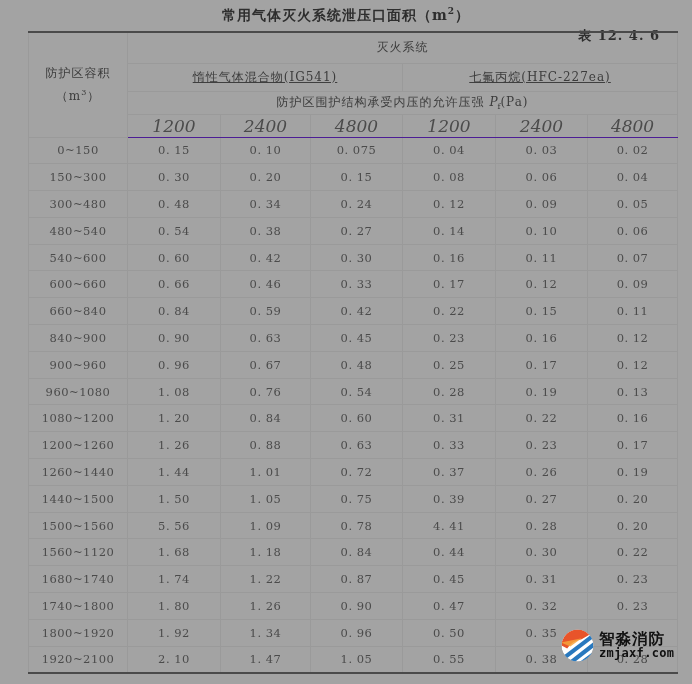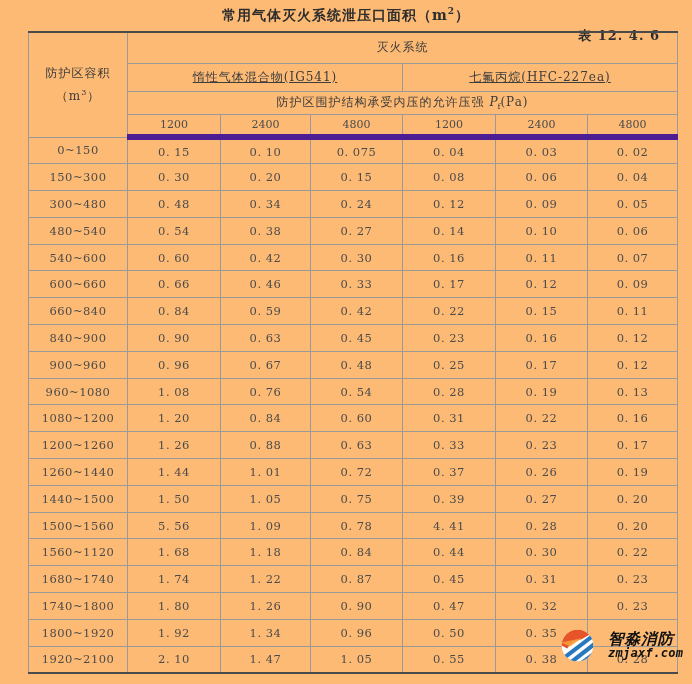--- a/index.html
+++ b/index.html
@@ -1,21 +1,21 @@
 <!DOCTYPE html>
 <html><head>
 <meta charset="utf-8">
 <style>
   html,body{margin:0;padding:0;}
   body{
     width:692px;height:684px;background:#ffffff;
     font-family:"DejaVu Serif","Liberation Serif",serif;
     color:#3f3f3f;overflow:hidden;
   }
-  .page{position:relative;width:692px;height:684px;background:#fdba74;}
+  .page{position:relative;width:692px;height:684px;background:#a3a3a3;}
 
   
   .title-row{position:absolute;top:6px;left:0;width:692px;height:22px;}
   .doc-title{
     position:absolute;left:0;width:692px;text-align:center;
     font-size:14px;font-weight:bold;color:#2e2e2e;letter-spacing:1px;
   }
   .doc-title sup{font-size:9px;vertical-align:super;}
   .table-ref{
     position:absolute;right:32px;top:1px;
@@ -32,37 +32,37 @@
   th,td{
     border:1px solid #9a9a9a;padding:0;margin:0;
     text-align:center;vertical-align:middle;
     font-weight:normal;overflow:hidden;white-space:nowrap;
   }
   thead th{font-size:12px;color:#3c3c3c;letter-spacing:1px;}
   tr.hrA{height:31px;}
   tr.hrB{height:28px;text-decoration:underline;}
   tr.hrC{height:23px;}
   tr.hrD{height:23px;}
-  tr.hrD th{border-bottom:6px solid #4c1d95;font-size:11px;letter-spacing:0;color:#4b4b4b;}
+  tr.hrD th{border-bottom:1px solid #4c1d95;font-size:17px;letter-spacing:0;color:#4b4b4b;font-style:italic;}
   th.vol-h{font-size:12px;line-height:19px;}
   th.vol-h sup{font-size:8px;vertical-align:super;}
   .p-sym{font-style:italic;font-family:"DejaVu Serif",serif;letter-spacing:0;}
   .hrC sub{font-size:8px;vertical-align:sub;letter-spacing:0;}
   tbody tr{height:26.8px;}
   tbody td{font-size:11.5px;color:#4b4b4b;letter-spacing:0.5px;}
 
   
   .watermark{
     position:absolute;left:561px;top:626px;width:131px;height:38px;
     display:flex;align-items:center;
     font-family:"Liberation Sans","DejaVu Sans",sans-serif;
     pointer-events:none;
   }
   .wm-logo{flex:0 0 auto;width:33px;height:33px;}
-  .wm-text{flex:1;line-height:1;margin-left:14px;font-style:italic;}
+  .wm-text{flex:1;line-height:1;margin-left:5px;}
   .wm-brand{font-size:15.5px;font-weight:bold;color:#111;letter-spacing:1px;}
   .wm-url{font-size:12px;font-weight:bold;color:#111;letter-spacing:0.3px;margin-top:1px;
           font-family:"DejaVu Sans Mono","Liberation Mono",monospace;}
 </style>
 </head>
 <body>
 
 <div class="page">
 
   <div class="title-row">

